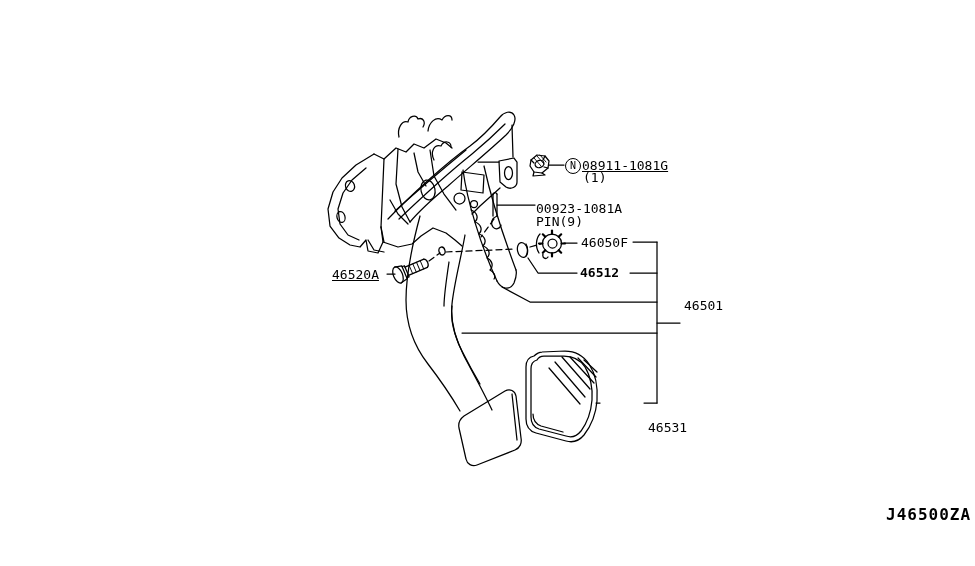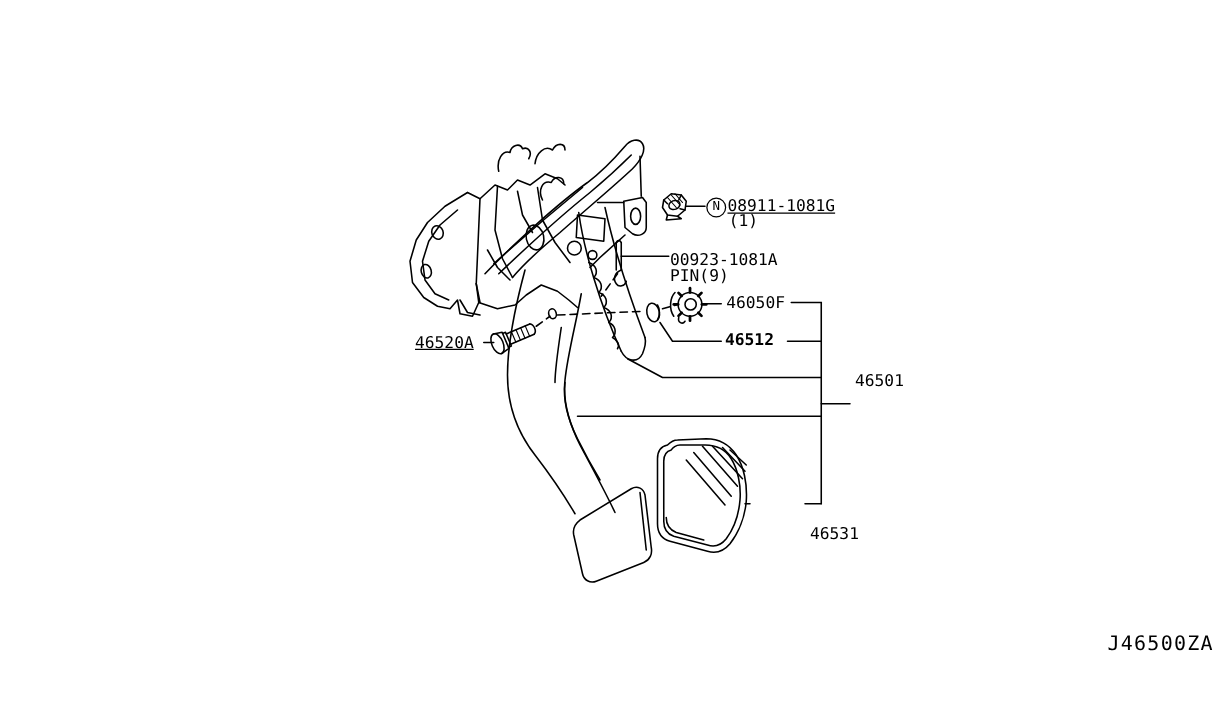--- a/index.html
+++ b/index.html
@@ -195,15 +195,15 @@
   <div class="lbl" style="left:581px;top:236px;text-align:center;">46050F</div>
 
   <div class="lbl" style="left:580px;top:266px;font-weight:bold;">46512</div>
 
   <div class="lbl" style="left:332px;top:268px;text-decoration:underline;">46520A</div>
 
   <div class="lbl" style="left:684px;top:299px;text-align:center;">46501</div>
 
   <div class="lbl" style="left:600px;top:421px;margin-left:48px;">46531</div>
 
-  <div class="code" style="left:886px;top:507px;">J46500ZA</div>
+  <div class="code" style="left:886px;top:507px;font-weight:bold;">J46500ZA</div>
 
 </div>
 
 </body></html>

